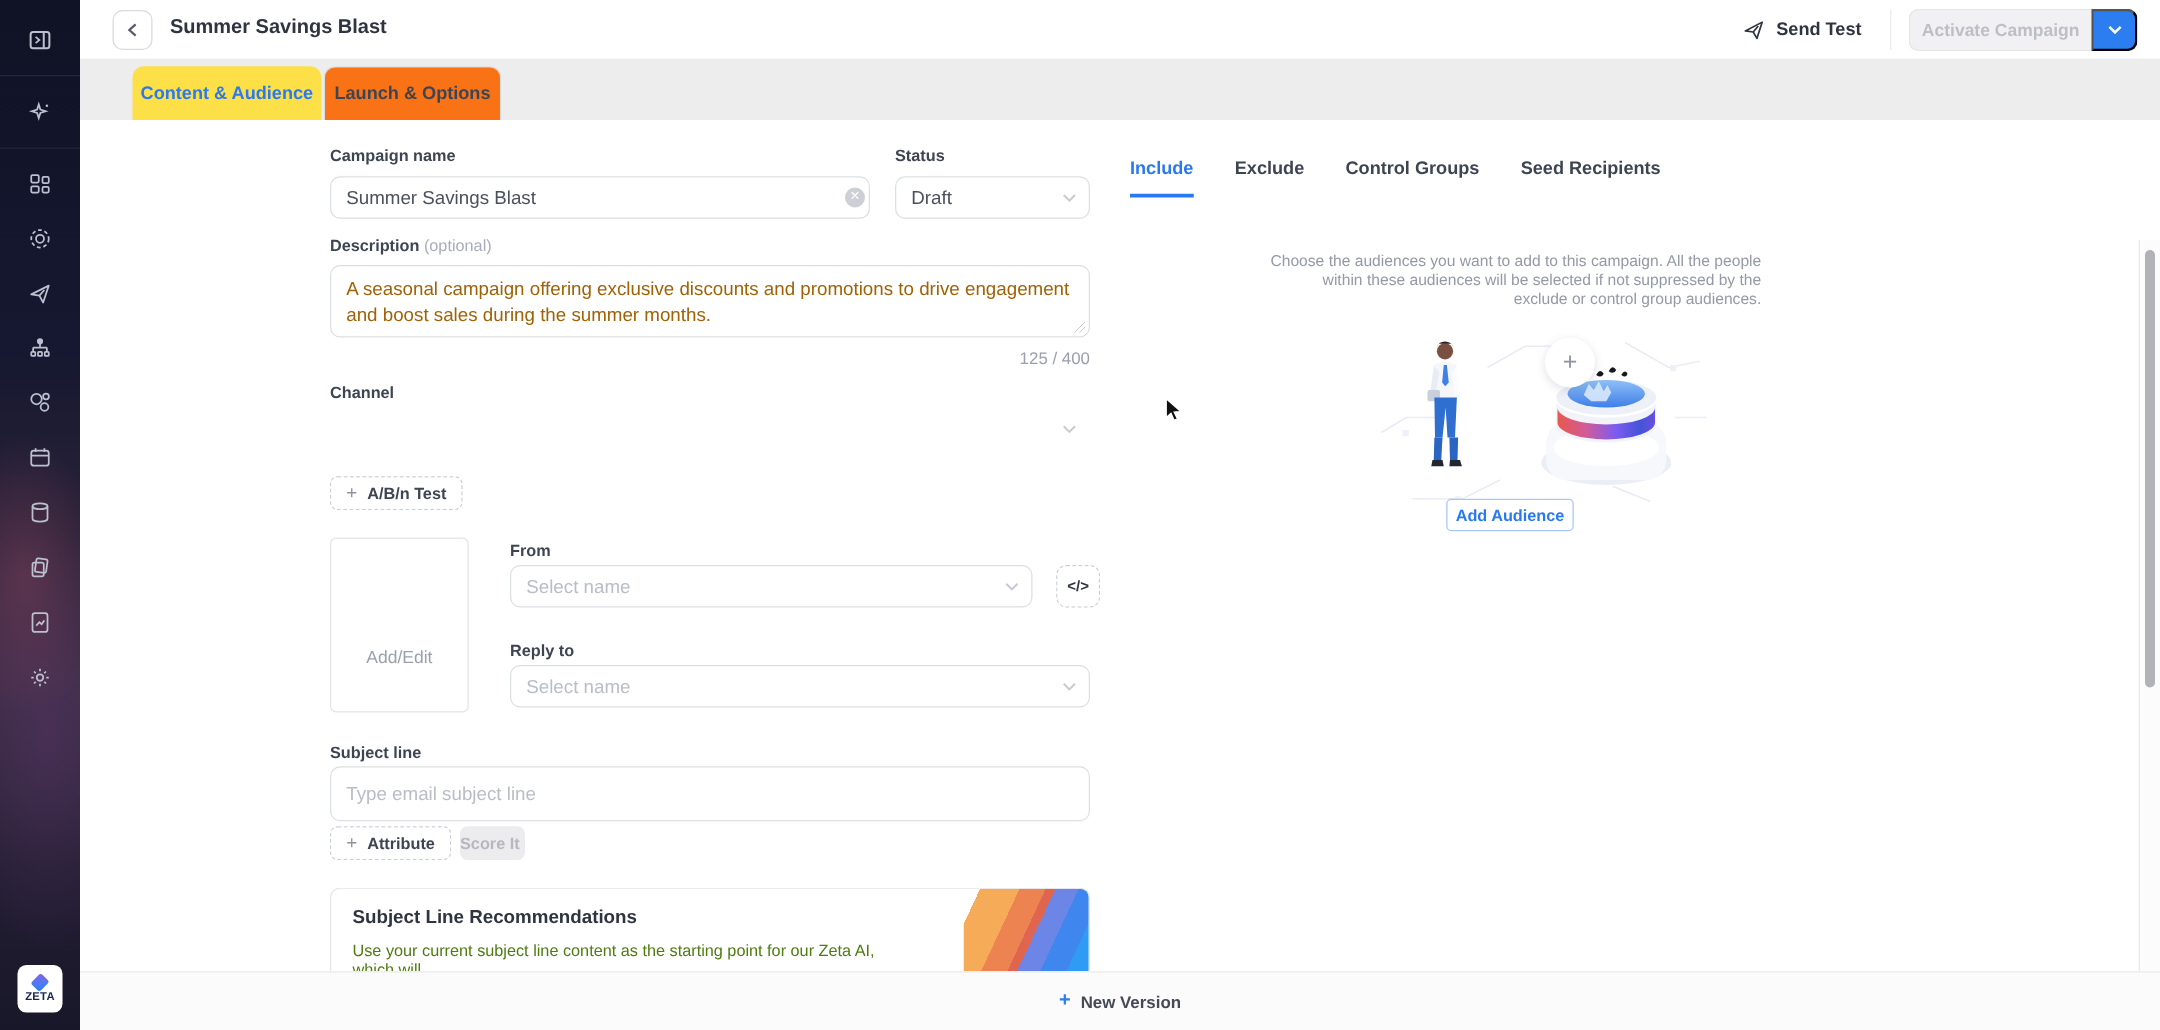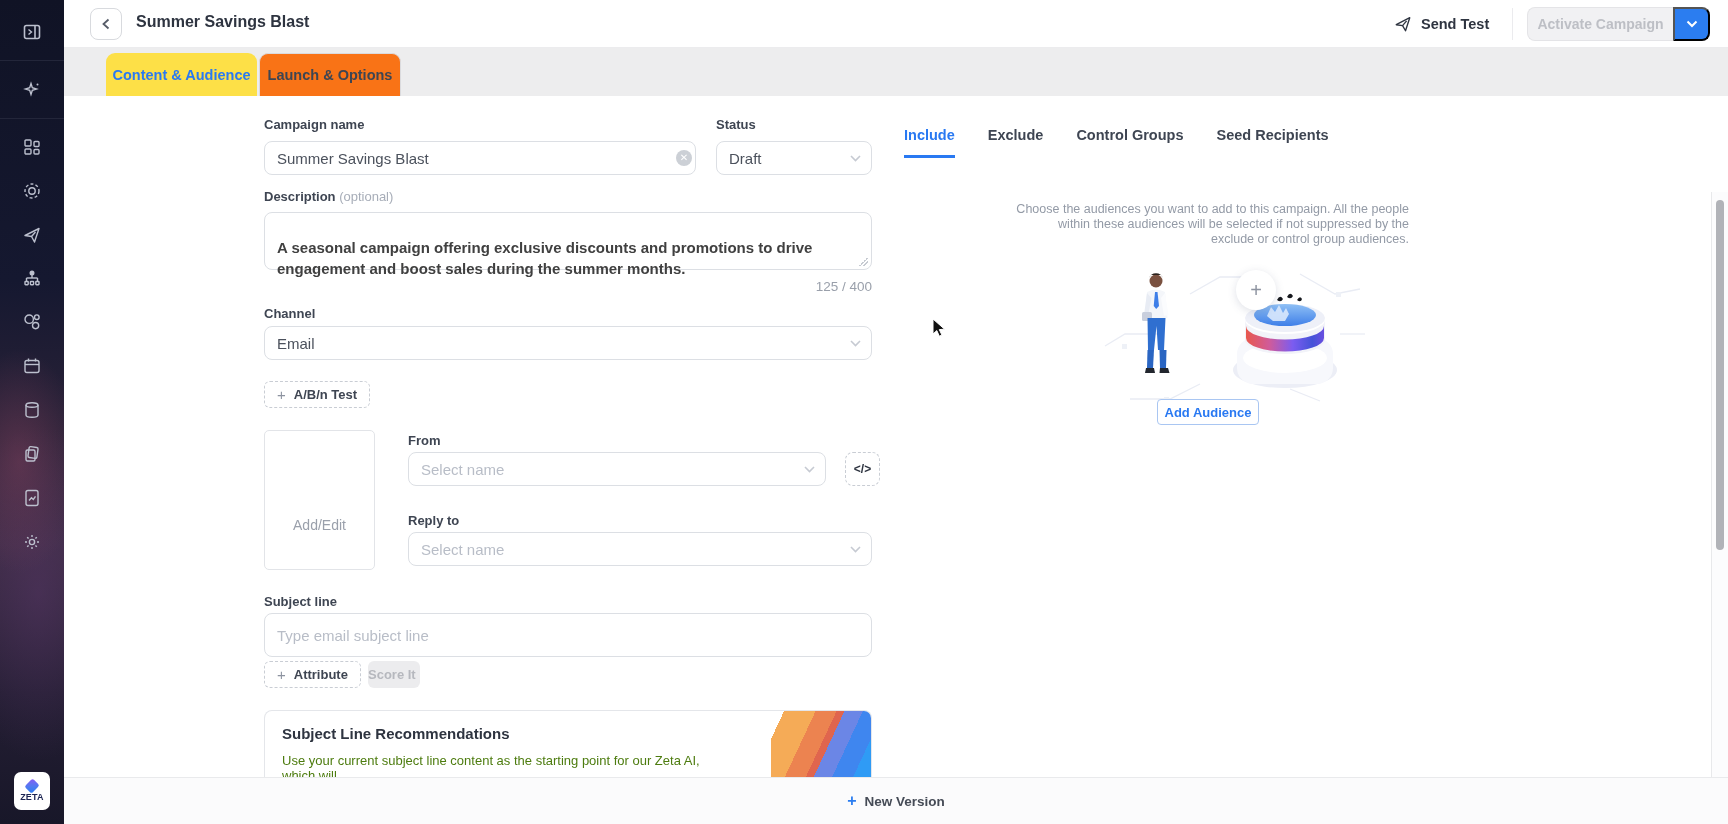--- a/index.html
+++ b/index.html
@@ -52,21 +52,21 @@
   .field { position:absolute; background:#fff; border:1px solid #dcdfe4; border-radius:8px;
     font-size:15px; color:#4b515c; padding:0 12px; display:flex; align-items:center; }
   .field.ph { color:#b8bdc7; }
   input.fld { position:absolute; background:#fff; border:1px solid #dcdfe4; border-radius:8px;
     font-size:15px; color:#4b515c; padding:0 34px 0 12px; font-family:"Liberation Sans",sans-serif; }
   input.fld::placeholder { color:#b8bdc7; }
   .chev { position:absolute; pointer-events:none; }
   .clear-ic { position:absolute; width:16px; height:16px; border-radius:50%; background:#ccd0d6; color:#fff;
     font-size:10px; line-height:16px; text-align:center; cursor:pointer; }
   .txtarea { position:absolute; background:#fff; border:1px solid #dcdfe4; border-radius:8px;
-    font-size:15px; color:#404040; padding:24px 12px; line-height:21px;font-weight:bold; }
+    font-size:15px; color:#a16207; padding:8px 12px; line-height:21px; }
   .resize-grip { position:absolute; right:3px; bottom:3px; width:9px; height:9px;
     background:linear-gradient(135deg,transparent 0 50%, #c6cad1 50% 56%, transparent 56% 72%, #c6cad1 72% 78%, transparent 78%); cursor:nwse-resize; }
   .counter { position:absolute; font-size:13.5px; color:#9aa0ab; }
   .dashed-btn { position:absolute; height:27px; border:1px dashed #c9cdd4; border-radius:6px; background:#fff;
     display:flex; align-items:center; gap:8px; padding:0 12px; font-size:13px; font-weight:700; color:#3e4552; cursor:pointer; }
   .plus-glyph { color:#8d93a0; font-size:15px; font-weight:400; line-height:1; }
   .score-btn { position:absolute; height:27px; width:52px; background:#ececee; border-radius:6px; border:none;
     font-size:13px; font-weight:700; color:#b6b8be; display:flex; align-items:center; justify-content:flex-start; cursor:default; }
   .addedit-box { position:absolute; left:200px; top:334px; width:111px; height:140px; border:1px solid #e2e4e8;
     border-radius:5px; background:#fff; cursor:pointer; }
@@ -261,23 +261,20 @@
     </span>
 
     <span class="lbl" style="left:200px; top:93px"><span>Description</span> <span class="opt">(optional)</span></span>
     <div class="txtarea" style="left:200px; top:116px; width:608px; height:58px">
       <span>A seasonal campaign offering exclusive discounts and promotions to drive engagement and boost sales during the summer months.</span>
       <span class="resize-grip"></span>
     </div>
     <span class="counter" style="left:658px; top:183px; width:150px; text-align:right">125 / 400</span>
 
     <span class="lbl" style="left:200px; top:210px">Channel</span>
-    <div class="field" style="left:200px; top:230px; width:608px; height:34px">
-      <span>Email</span>
-    </div>
     <span class="chev" style="left:786px; top:244px">
       <svg width="11" height="7" viewBox="0 0 11 7" fill="none" stroke="#c6cad2" stroke-width="1.6">
           <path d="M1 1 L5.5 5.5 L10 1"></path>
         </svg>
     </span>
 
     <button class="dashed-btn" style="left:200px; top:285px">
       <span class="plus-glyph">+</span>
       <span>A/B/n Test</span>
     </button>

